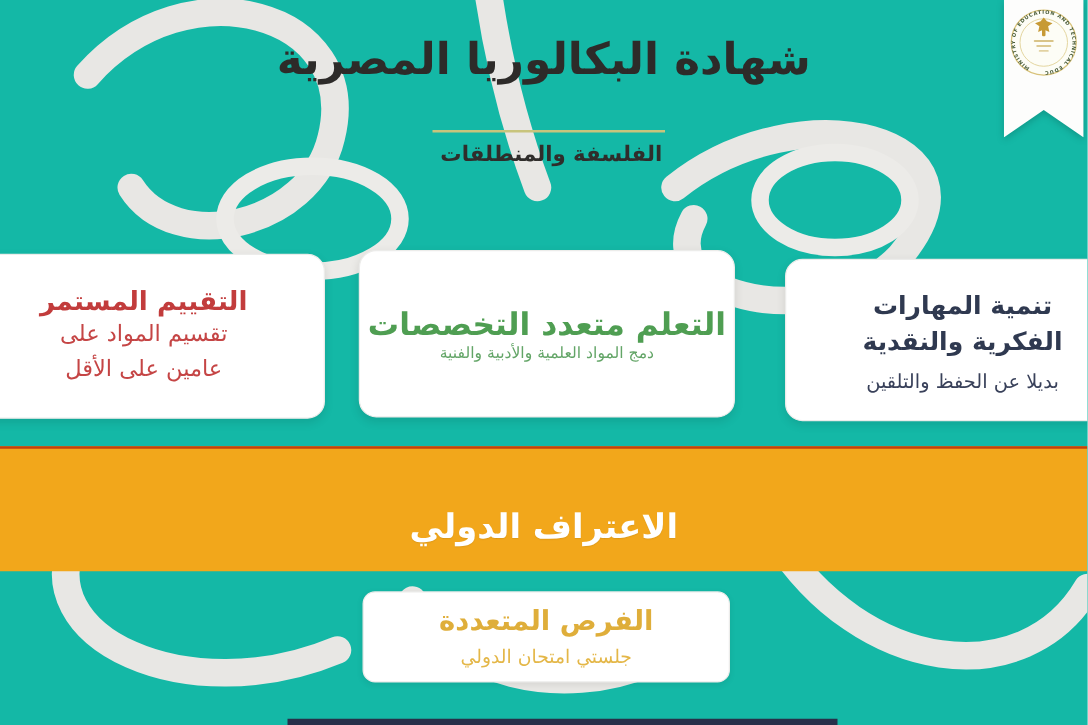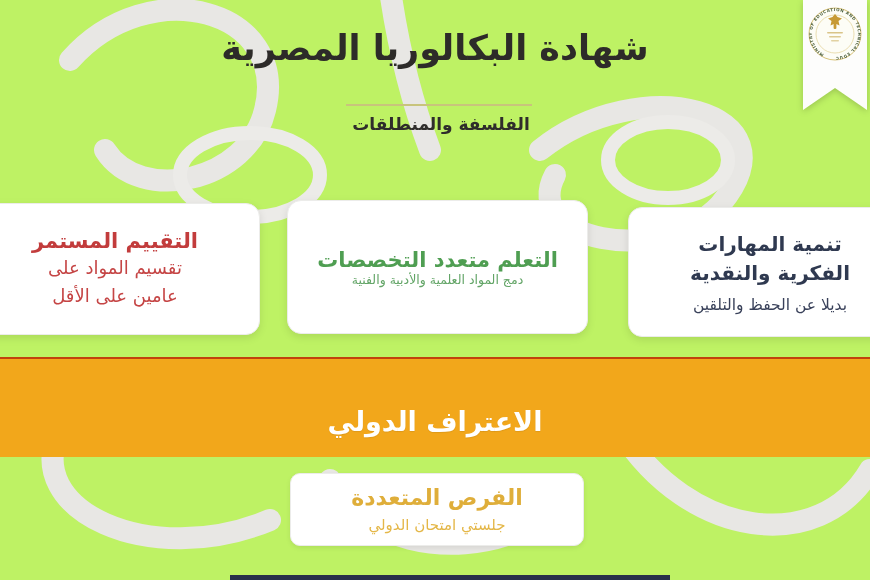--- a/index.html
+++ b/index.html
@@ -1,19 +1,19 @@
 <!DOCTYPE html>
 <html lang="ar"><head>
 <meta charset="utf-8">
 <style>
   html,body{margin:0;padding:0;}
   body{font-family:"DejaVu Sans", sans-serif; background:#ffffff;}
   .stage{
     position:relative; width:870px; height:580px; overflow:hidden;
-    background:#bef264;
+    background:#14b8a6;
   }
   
   .watermark{position:absolute; inset:0; pointer-events:none;}
   
   .title{
     position:absolute; top:28px; left:0; right:0;
     text-align:center; direction:rtl;
     font-size:35px; font-weight:bold; color:#2d2b29; letter-spacing:0.5px;
   }
   .title-underline{
@@ -41,21 +41,21 @@
     border-radius:14px; box-shadow:0 3px 8px rgba(0,0,0,0.10);
     display:flex; flex-direction:column; align-items:center; justify-content:center;
     direction:rtl; text-align:center;
   }
   .card-left{left:-30px; top:203px; width:288px; height:130px;}
   .card-center{left:287px; top:200px; width:299px; height:132px;}
   .card-right{left:628px; top:207px; width:282px; height:128px;}
   .card-title{font-weight:bold;}
   .card-left  .card-title{font-size:21px; color:#c23c3c;}
   .card-left  .card-sub{font-size:18px; color:#c54545; width:180px; line-height:1.55; margin-top:1px;}
-  .card-center .card-title{font-size:21px; color:#4f9e52;}
+  .card-center .card-title{font-size:25px; color:#4f9e52;}
   .card-center .card-sub{font-size:12.5px; color:#63a567; }
   .card-right .card-title{font-size:20px; color:#2f3950; width:190px; line-height:1.45;}
   .card-right .card-sub{font-size:15.5px; color:#39415a; margin-top:8px;text-align:right;}
   
   .banner{
     position:absolute; left:0; right:0; top:357px; height:98px;
     background:#f2a71b; border-top:2px solid #c2410c;
     display:flex; align-items:center; justify-content:center;
   }
   .banner-label{

